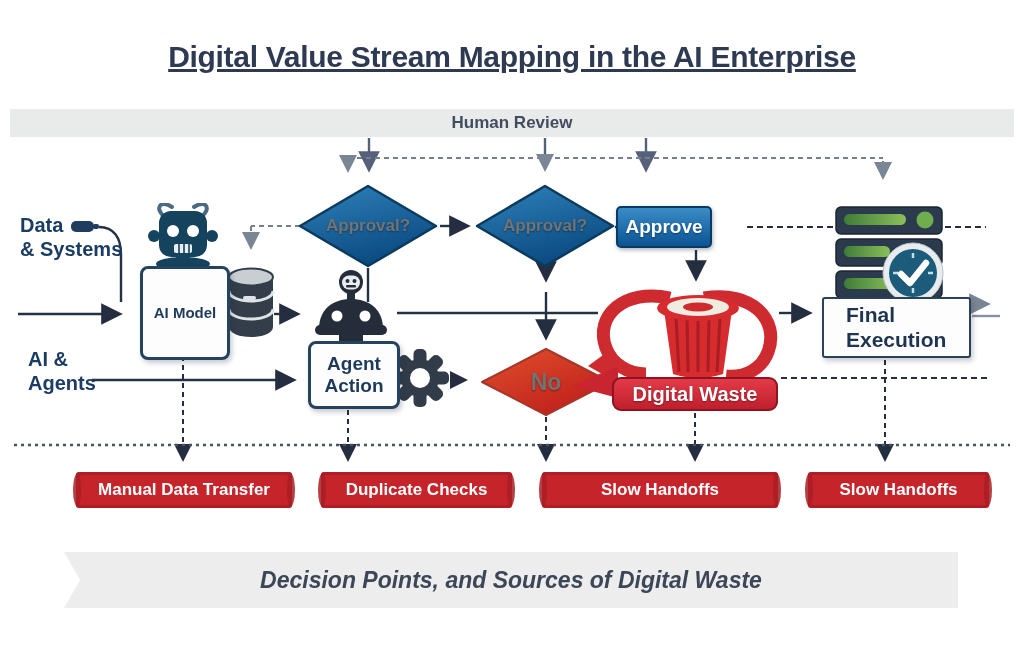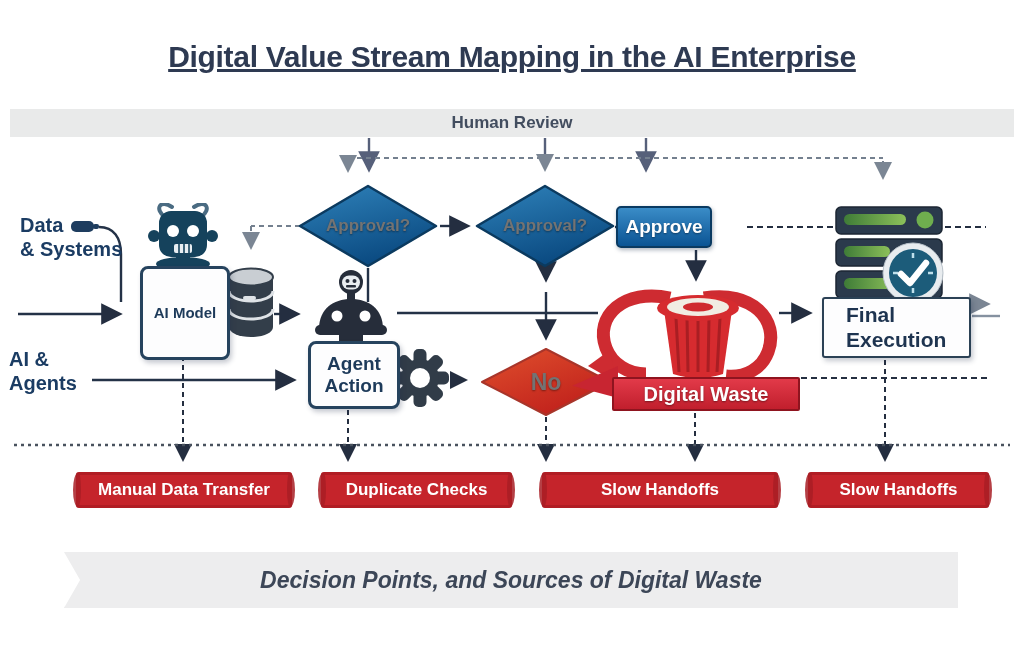--- a/index.html
+++ b/index.html
@@ -25,21 +25,21 @@
 
   
   svg.connectors { left:0; top:0; z-index:1; }
 
   
   .lane-label {
     font-size:20px; font-weight:bold; color:#1b3c63;
     line-height:1.22; white-space:pre-line; z-index:2;
   }
   .lane1-label { left:20px; top:213px; }
-  .lane2-label { left:9px; top:347px; }
+  .lane2-label { left:28px; top:347px; }
 
   
   .pbox {
     background:#fdfdfe; border:3px solid #26435e; border-radius:8px;
     box-shadow:2px 3px 5px rgba(30,45,70,.25);
     display:flex; align-items:center; justify-content:center; text-align:center;
     font-weight:bold; color:#1d3a5a; z-index:3;
   }
   .ai-box     { left:140px; top:266px; width:90px;  height:94px; font-size:15px; }
   .agent-box  { left:308px; top:341px; width:92px;  height:68px; font-size:19px; }
@@ -75,23 +75,23 @@
     text-shadow:0 1px 2px rgba(0,0,0,.4);
   }
 
   
   .trash-icon { left:584px; top:286px; z-index:2; }
   .dw-tail {
     left:572px; top:366px; width:46px; height:32px; z-index:3;
     background:#c82531; clip-path:polygon(100% 0,100% 100%,0 62%);
   }
   .dw-banner {
-    left:612px; top:377px; width:188px; height:34px;
+    left:612px; top:377px; width:166px; height:34px;
     background:linear-gradient(180deg,#e23a49,#c11f2d);
-    border:2px solid #8f141f; border-radius:2px;
+    border:2px solid #8f141f; border-radius:9px;
     display:flex; align-items:center; justify-content:center;
     color:#fff; font-weight:bold; font-size:20px; z-index:4;
     text-shadow:0 1px 2px rgba(0,0,0,.4);
   }
 
   
   .icon { z-index:2; }
   .plug-icon   { left:70px;  top:220px; }
   .robot-icon  { left:146px; top:203px; }
   .db-icon     { left:226px; top:265px; }

